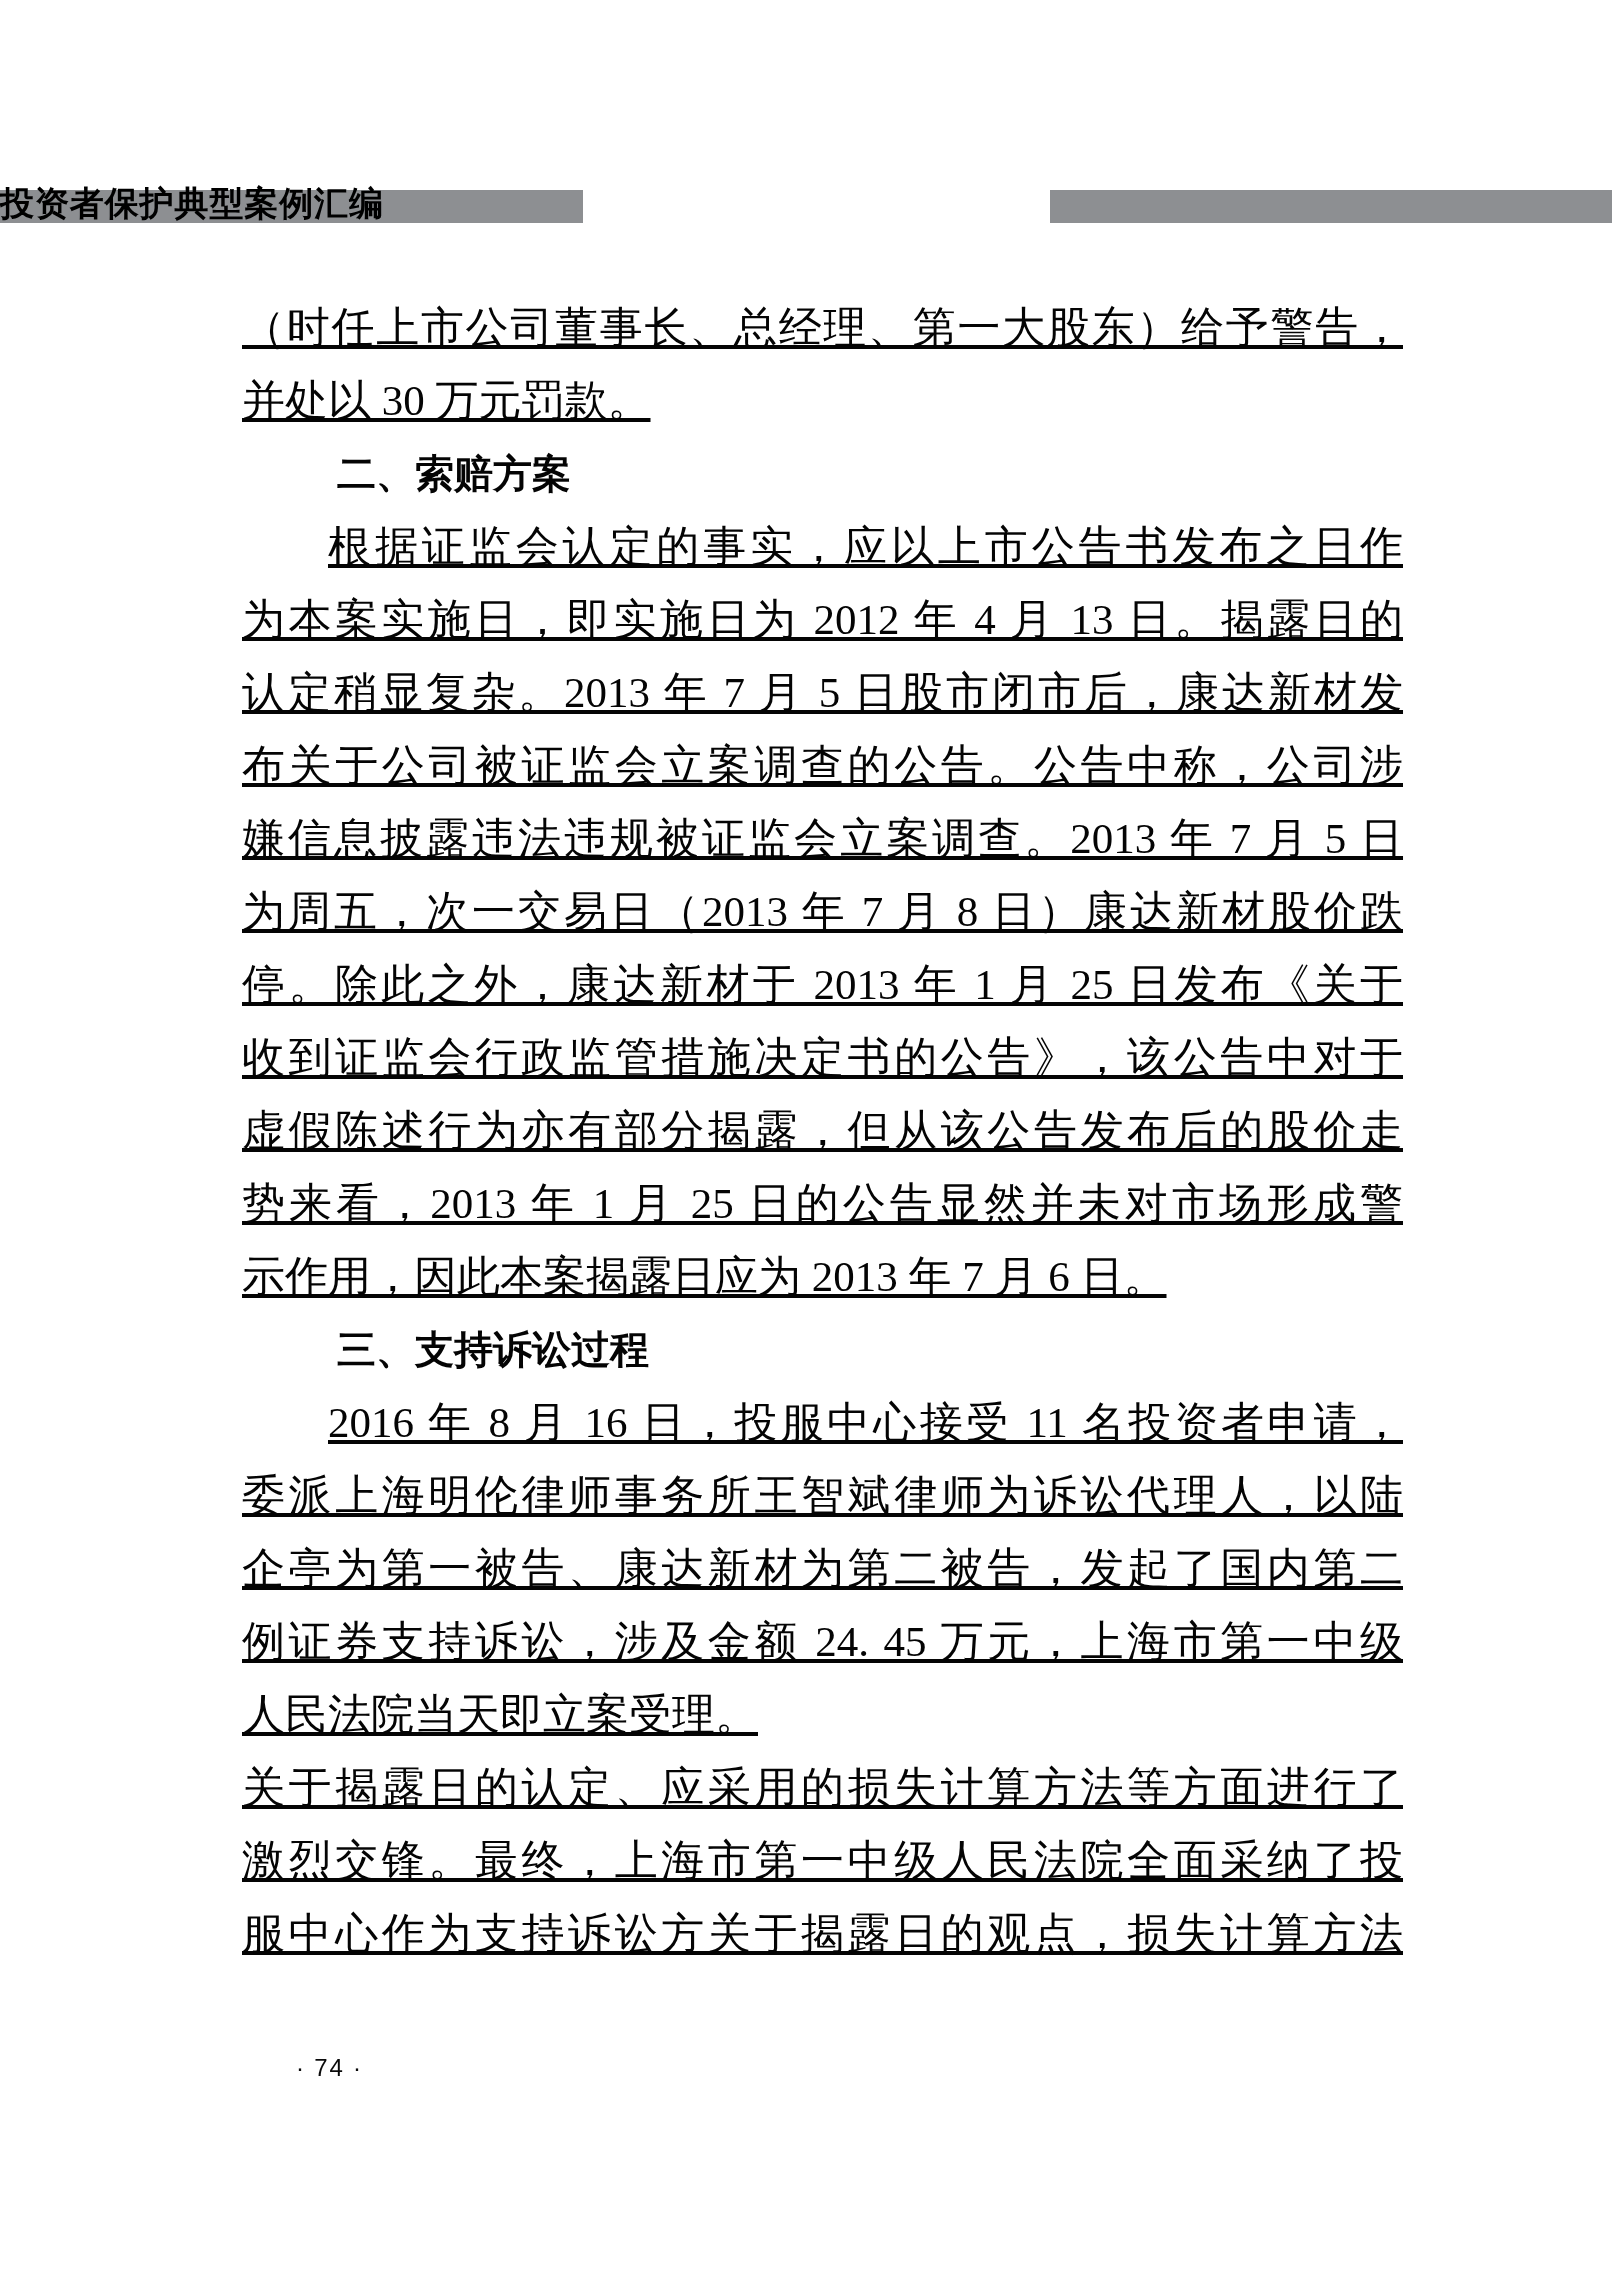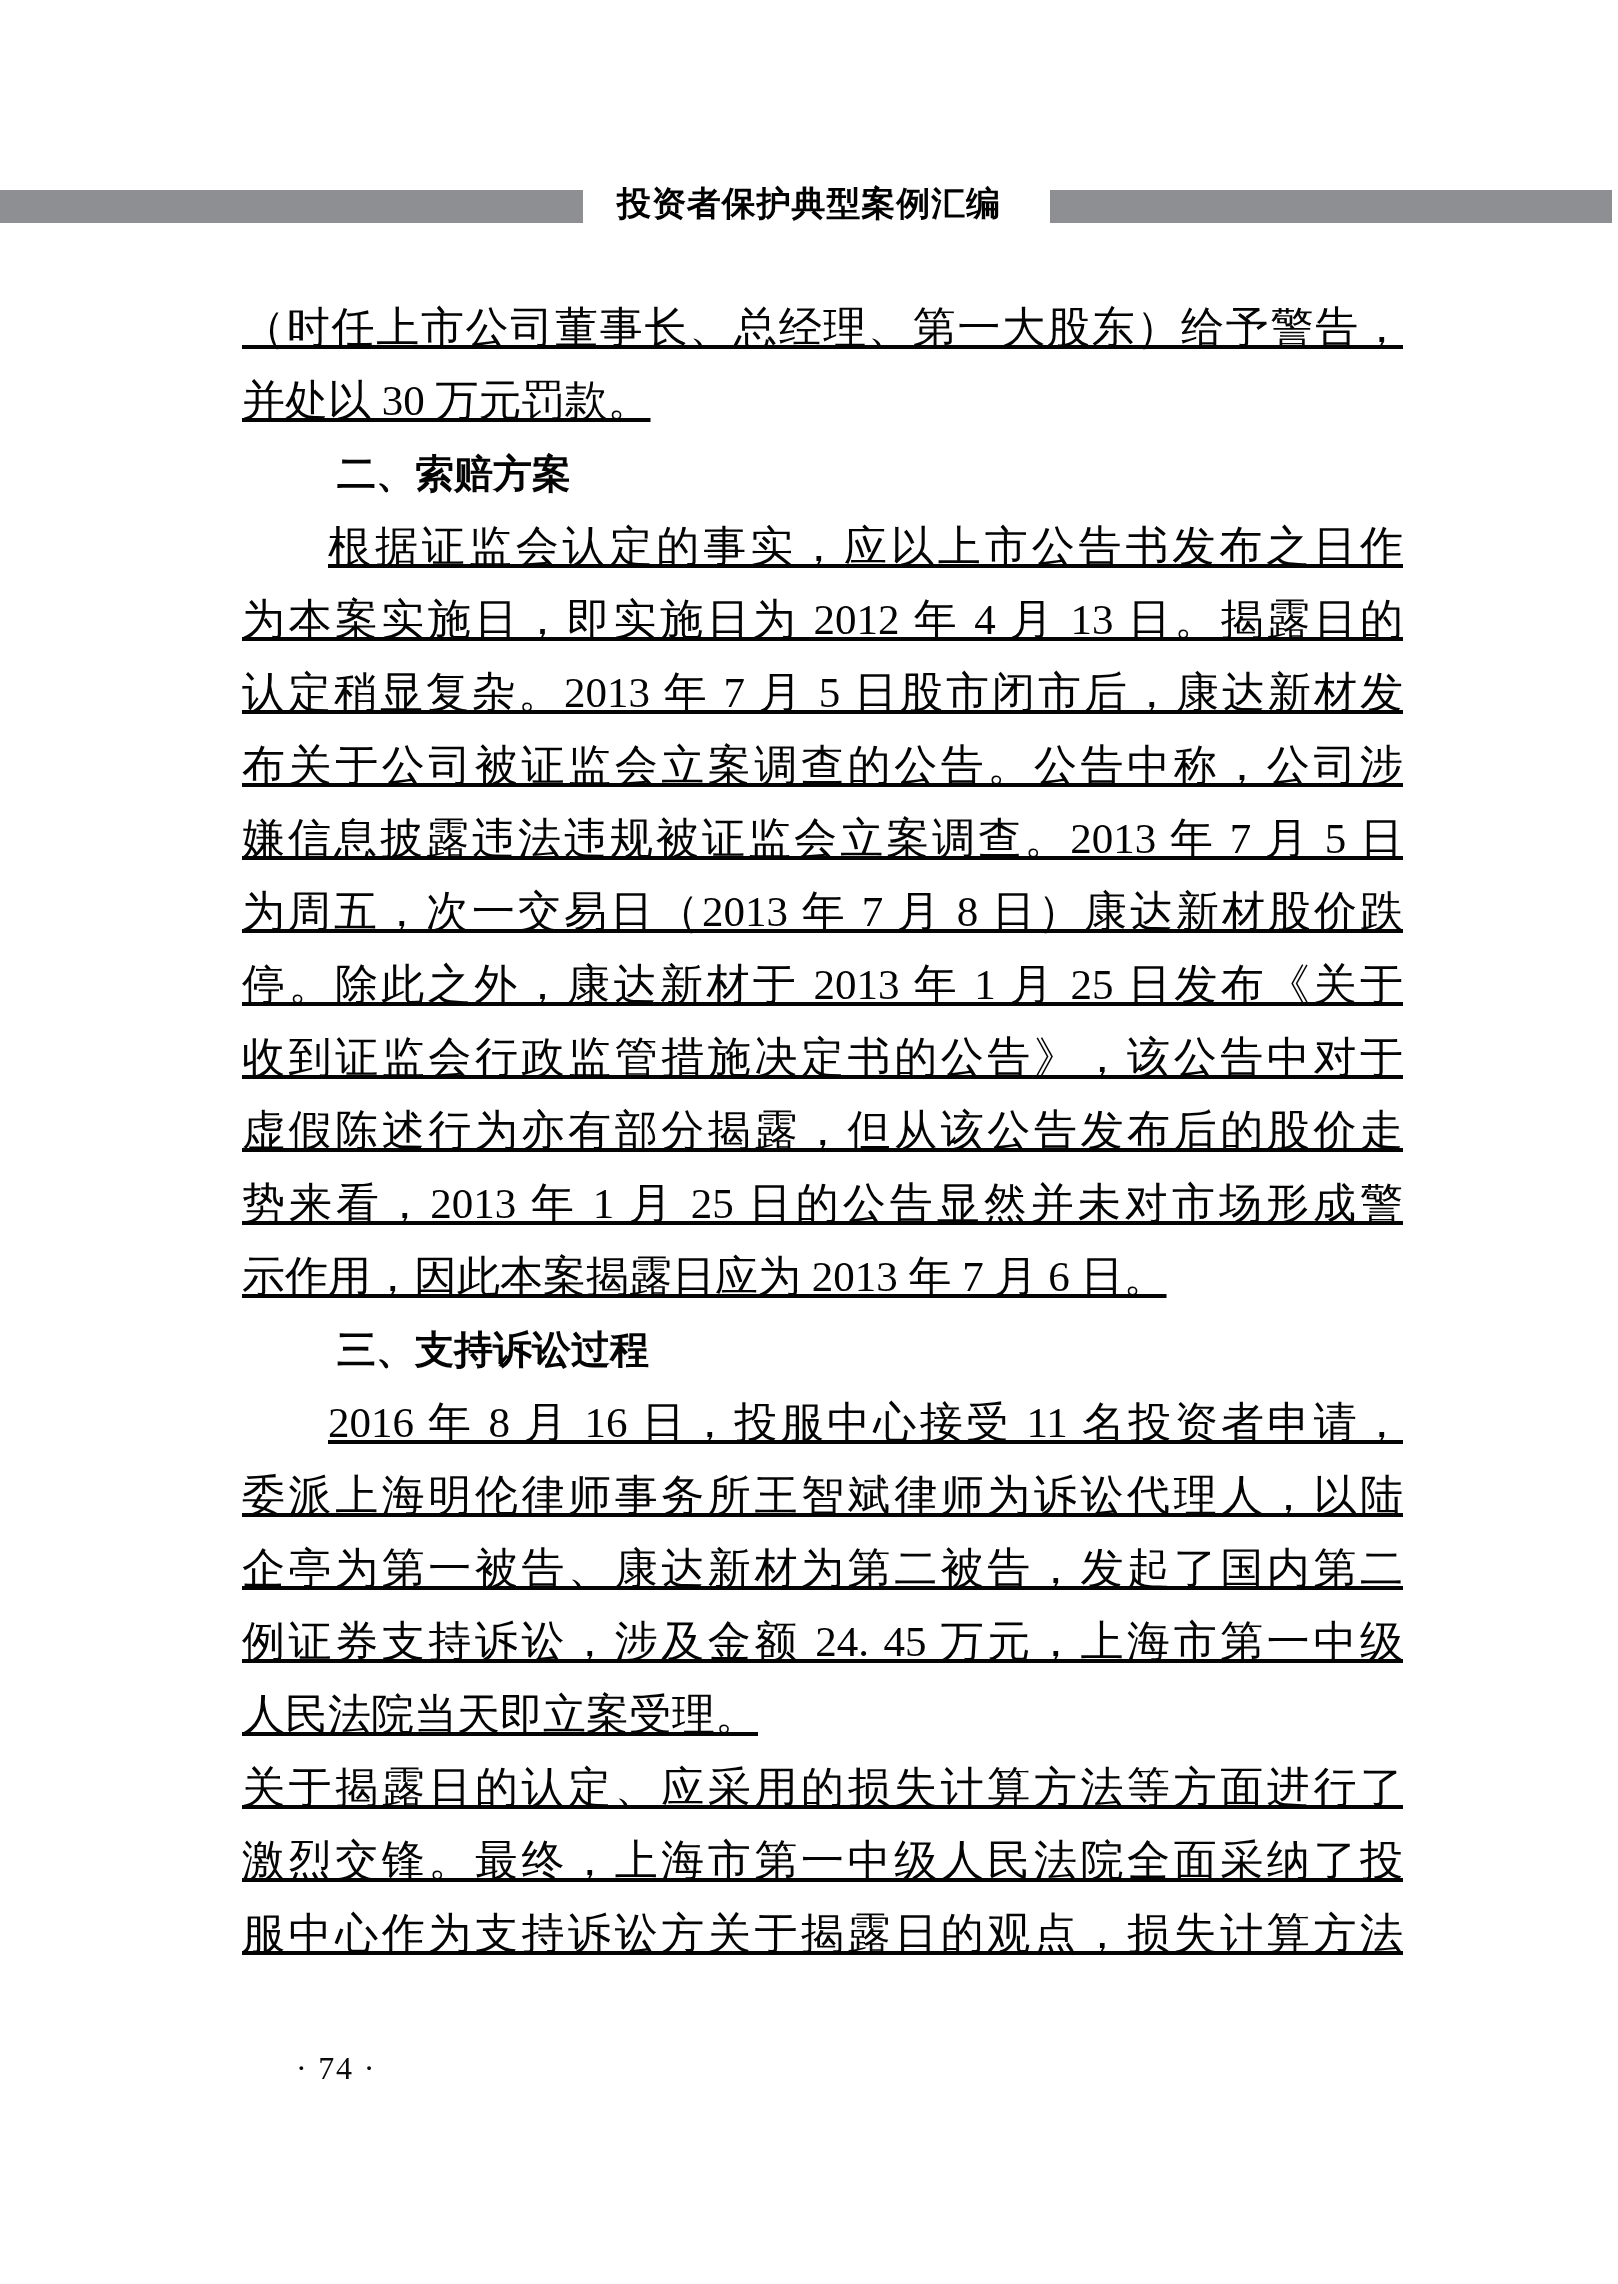--- a/index.html
+++ b/index.html
@@ -22,21 +22,20 @@
     height: 33px;
     background: #8d8f92;
   }
   .head-bar.left  { left: 0;       width: 583px; }
   .head-bar.right { left: 1050px;  width: 562px; }
   .head-title {
     position: absolute;
     top: 184px;
     left: 0;
     right: 0;
-    text-align: center;
     font-family: "Liberation Sans", "DejaVu Sans", sans-serif;
     font-weight: 700;
     font-size: 34px;
     line-height: 39px;
     letter-spacing: 0.9px;
     color: #000;
   }
   
   .body-text {
     position: absolute;
@@ -67,22 +66,22 @@
     font-size: 39px;
     line-height: 73px;
     padding-left: 95px;
     text-align: left;
   }
   
   .folio {
     position: absolute;
     left: 296px;
     top: 2048px;
-    font-family: Liberation Serif, serif;
-    font-size: 32px;
+    font-family: Liberation Sans, sans-serif;
+    font-size: 24px;
     line-height: 40px;
     color: #0a0a0a;
     letter-spacing: 1.8px;
   }
 </style>
 </head>
 <body>
 
 <div class="page">
 

